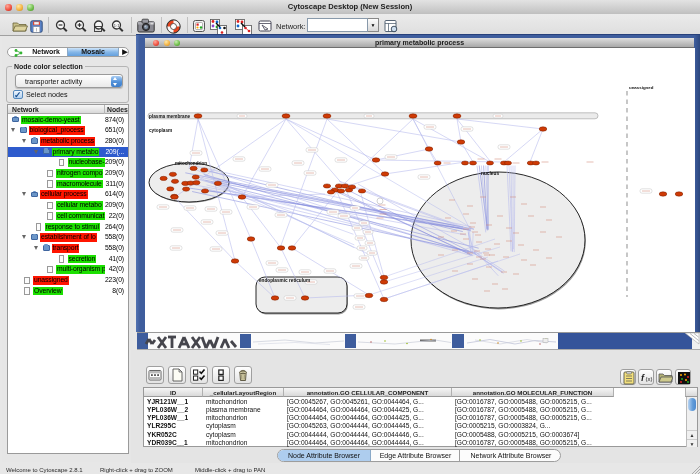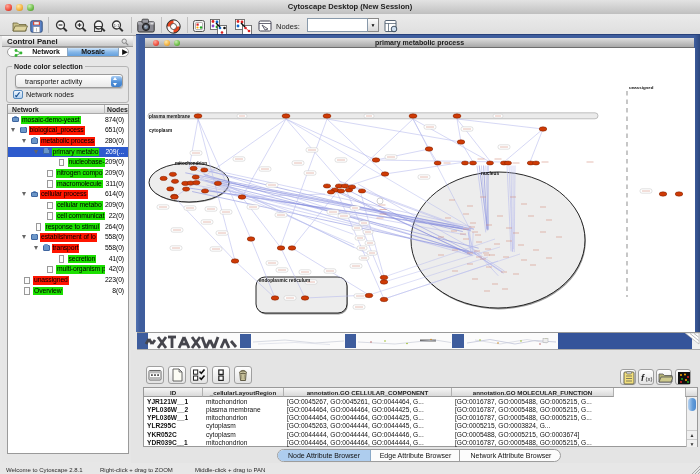--- a/index.html
+++ b/index.html
@@ -184,56 +184,52 @@
           <circle cx="10.5" cy="9" r="1.3" fill="#d22"></circle>
           <circle cx="14" cy="12" r="1.3" fill="#d22"></circle>
           <line x1="10.5" y1="9" x2="14" y2="12" stroke="#d22" stroke-width="0.7"></line>
           <line x1="6" y1="4" x2="10" y2="8" stroke="#111" stroke-width="1.4"></line>
         </svg></span>
 <span class="ticon" style="left:258px;top:5px"><svg width="15" height="14" viewBox="0 0 15 14">
           <rect x="1" y="2" width="12" height="10" rx="1.5" fill="#fff" stroke="#445" stroke-width="1"></rect>
           <line x1="1" y1="4.5" x2="13" y2="4.5" stroke="#445" stroke-width="0.8"></line>
           <path d="M4 6 L10 10 L7 11 Z" fill="#eee" stroke="#445" stroke-width="0.8"></path>
         </svg></span>
-<span class="ticon" style="left:276px;top:8px;font-size:7.5px;color:#222">Nodes:</span>
+<span class="ticon" style="left:276px;top:8px;font-size:7.5px;color:#222">Network:</span>
 <span class="ticon" style="left:307px;top:4px;"><span style="display:inline-block;width:61px;height:14px;background:#fff;border:1px solid #8899aa;vertical-align:top"></span><span style="display:inline-block;width:11px;height:14px;background:linear-gradient(#fdfdfd,#d8d8d8);border:1px solid #888;border-left:none;text-align:center;font-size:5px;line-height:13px;vertical-align:top">▼</span></span>
 <span class="ticon" style="left:384px;top:5px"><svg width="14" height="14" viewBox="0 0 14 14">
           <rect x="1" y="1.5" width="11" height="11" rx="1" fill="#fff" stroke="#456" stroke-width="0.9"></rect>
           <line x1="1" y1="4.5" x2="12" y2="4.5" stroke="#456" stroke-width="0.7"></line>
           <line x1="4.5" y1="4.5" x2="4.5" y2="12.5" stroke="#456" stroke-width="0.7"></line>
           <circle cx="10" cy="10" r="2.8" fill="#cde" stroke="#345" stroke-width="0.9"></circle>
         </svg></span>
 </div>
 
 <div id="cpanel" class="abs">
-  <div id="cphead">Control Panel <svg width="8" height="8" style="position:absolute;right:4px;top:2px" viewBox="0 0 8 8">
-          <circle cx="3.2" cy="3.2" r="2.2" fill="none" stroke="#888" stroke-width="1"></circle>
-          <line x1="5" y1="5" x2="7.3" y2="7.3" stroke="#888" stroke-width="1.2"></line>
-        </svg></div>
   <div id="cptabs">
     <svg width="9" height="8" viewBox="0 0 9 8" style="position:absolute;left:6px;top:0.5px">
       <line x1="2" y1="1.5" x2="7" y2="4" stroke="#2ca02c" stroke-width="0.8"></line>
           <line x1="2" y1="6.5" x2="7" y2="4" stroke="#2ca02c" stroke-width="0.8"></line>
       <circle cx="2" cy="1.5" r="1.4" fill="#35b535"></circle>
           <circle cx="7" cy="4" r="1.4" fill="#35b535"></circle>
           <circle cx="2" cy="6.5" r="1.4" fill="#35b535"></circle>
     </svg>
     <div class="seg" style="left:18px;width:40px;">Network</div>
     <div class="seg" id="mosaicseg">Mosaic</div>
     <div class="seg" style="left:112px;width:10px;font-size:7px;">▶</div>
   </div>
   <div id="groupbox">
         <div id="grouplab">Node color selection</div>
     <div id="combo">transporter activity<div class="spin">
             <div class="u"></div>
             <div class="d"></div>
           </div></div>
   </div>
   <div id="cbox">✓</div>
-      <div id="cboxlab">Network nodes</div>
+      <div id="cboxlab">Select nodes</div>
   <div id="tree">
     <div id="treehead">
           <span style="position:absolute;left:4px;top:1px">Network</span>
           <span style="position:absolute;left:99px;top:1px">Nodes</span>
       <div style="position:absolute;left:96px;top:0;width:1px;height:9px;background:#b5b5b5"></div>
         </div>
     <div class="trow" style="top:9.5px;">
           <div class="tfold" style="left:4.0px;"></div>
           <div class="tlab" style="left:13.0px;max-width:83.5px;background:#1ce000;">mosaic-demo-yeast</div>
           <div class="tnum" style="color:#000;">874(0)</div>

